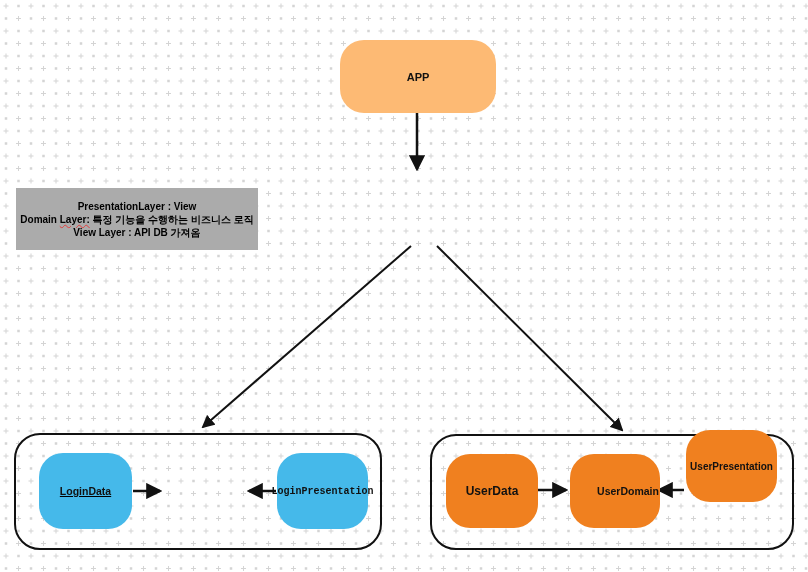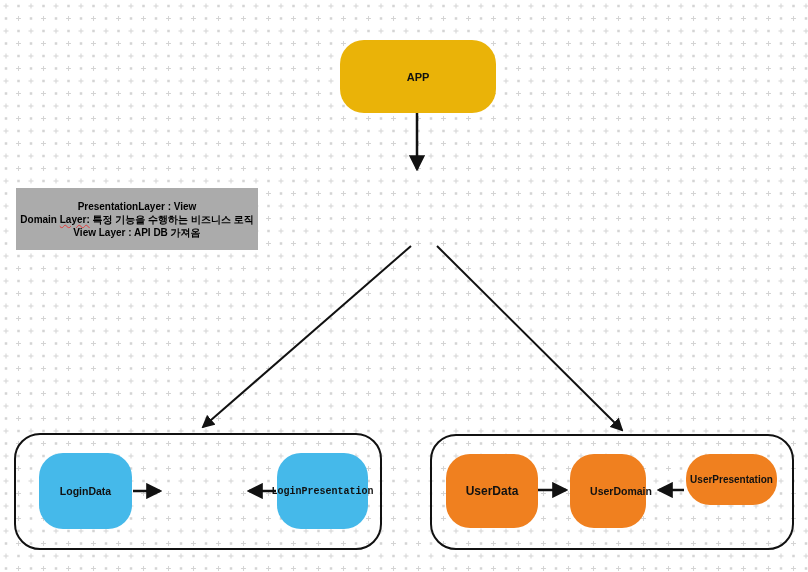--- a/index.html
+++ b/index.html
@@ -31,21 +31,21 @@
     justify-content: center;
     box-sizing: border-box;
   }
   .node-label {
     font-size: 11px;
     font-weight: bold;
     color: #111111;
     white-space: nowrap;
     text-align: center;
   }
-  .node-green  { background: #eab308; }
+  .node-green  { background: #fdba74; }
   .node-yellow { background: #F7C64C; }
   .node-blue   { background: #45B9EA; }
   .node-orange { background: #F0801F; }
 
   .note {
     position: absolute;
     z-index: 3;
     left: 16px; top: 173px;
     width: 242px; height: 62px;
     background: #ABABAB;
@@ -114,30 +114,30 @@
     <span class="node-label">APP</span>
   </div>
 
 
   <div class="note">
     <div class="note-line">PresentationLayer : View</div>
     <div class="note-line"><span>Domain </span><span class="squiggle">Layer:</span><span> 특정 기능을 수행하는 비즈니스 로직</span></div>
     <div class="note-line">View Layer : API DB 가져옴</div>
   </div>
 
-  <div class="node node-blue" style="left:39px; top:453px; width:93px; height:76px;">
+  <div class="node node-blue" style="left:39px; top:453px; width:93px; height:76px;text-decoration:underline;">
     <span class="node-label" style="font-size:10.5px;">LoginData</span>
   </div>
   <div class="node node-blue" style="left:277px; top:453px; width:91px; height:76px;font-family:Liberation Mono, monospace;">
     <span class="node-label" style="font-size:10px;">LoginPresentation</span>
   </div>
 
   <div class="node node-orange" style="left:446px; top:454px; width:92px; height:74px;">
     <span class="node-label" style="font-size:12px;">UserData</span>
   </div>
-  <div class="node node-orange" style="left:570px; top:454px; width:76px; height:74px;padding-left:26px;">
+  <div class="node node-orange" style="left:570px; top:454px; width:90px; height:74px;padding-left:26px;">
     <span class="node-label" style="font-size:10.5px;">UserDomain</span>
   </div>
-  <div class="node node-orange" style="left:686px; top:454px; width:91px; height:51px;">
+  <div class="node node-orange" style="left:686px; top:430px; width:91px; height:72px;">
     <span class="node-label" style="font-size:10px;">UserPresentation</span>
   </div>
 
 </div>
 
 </body></html>

